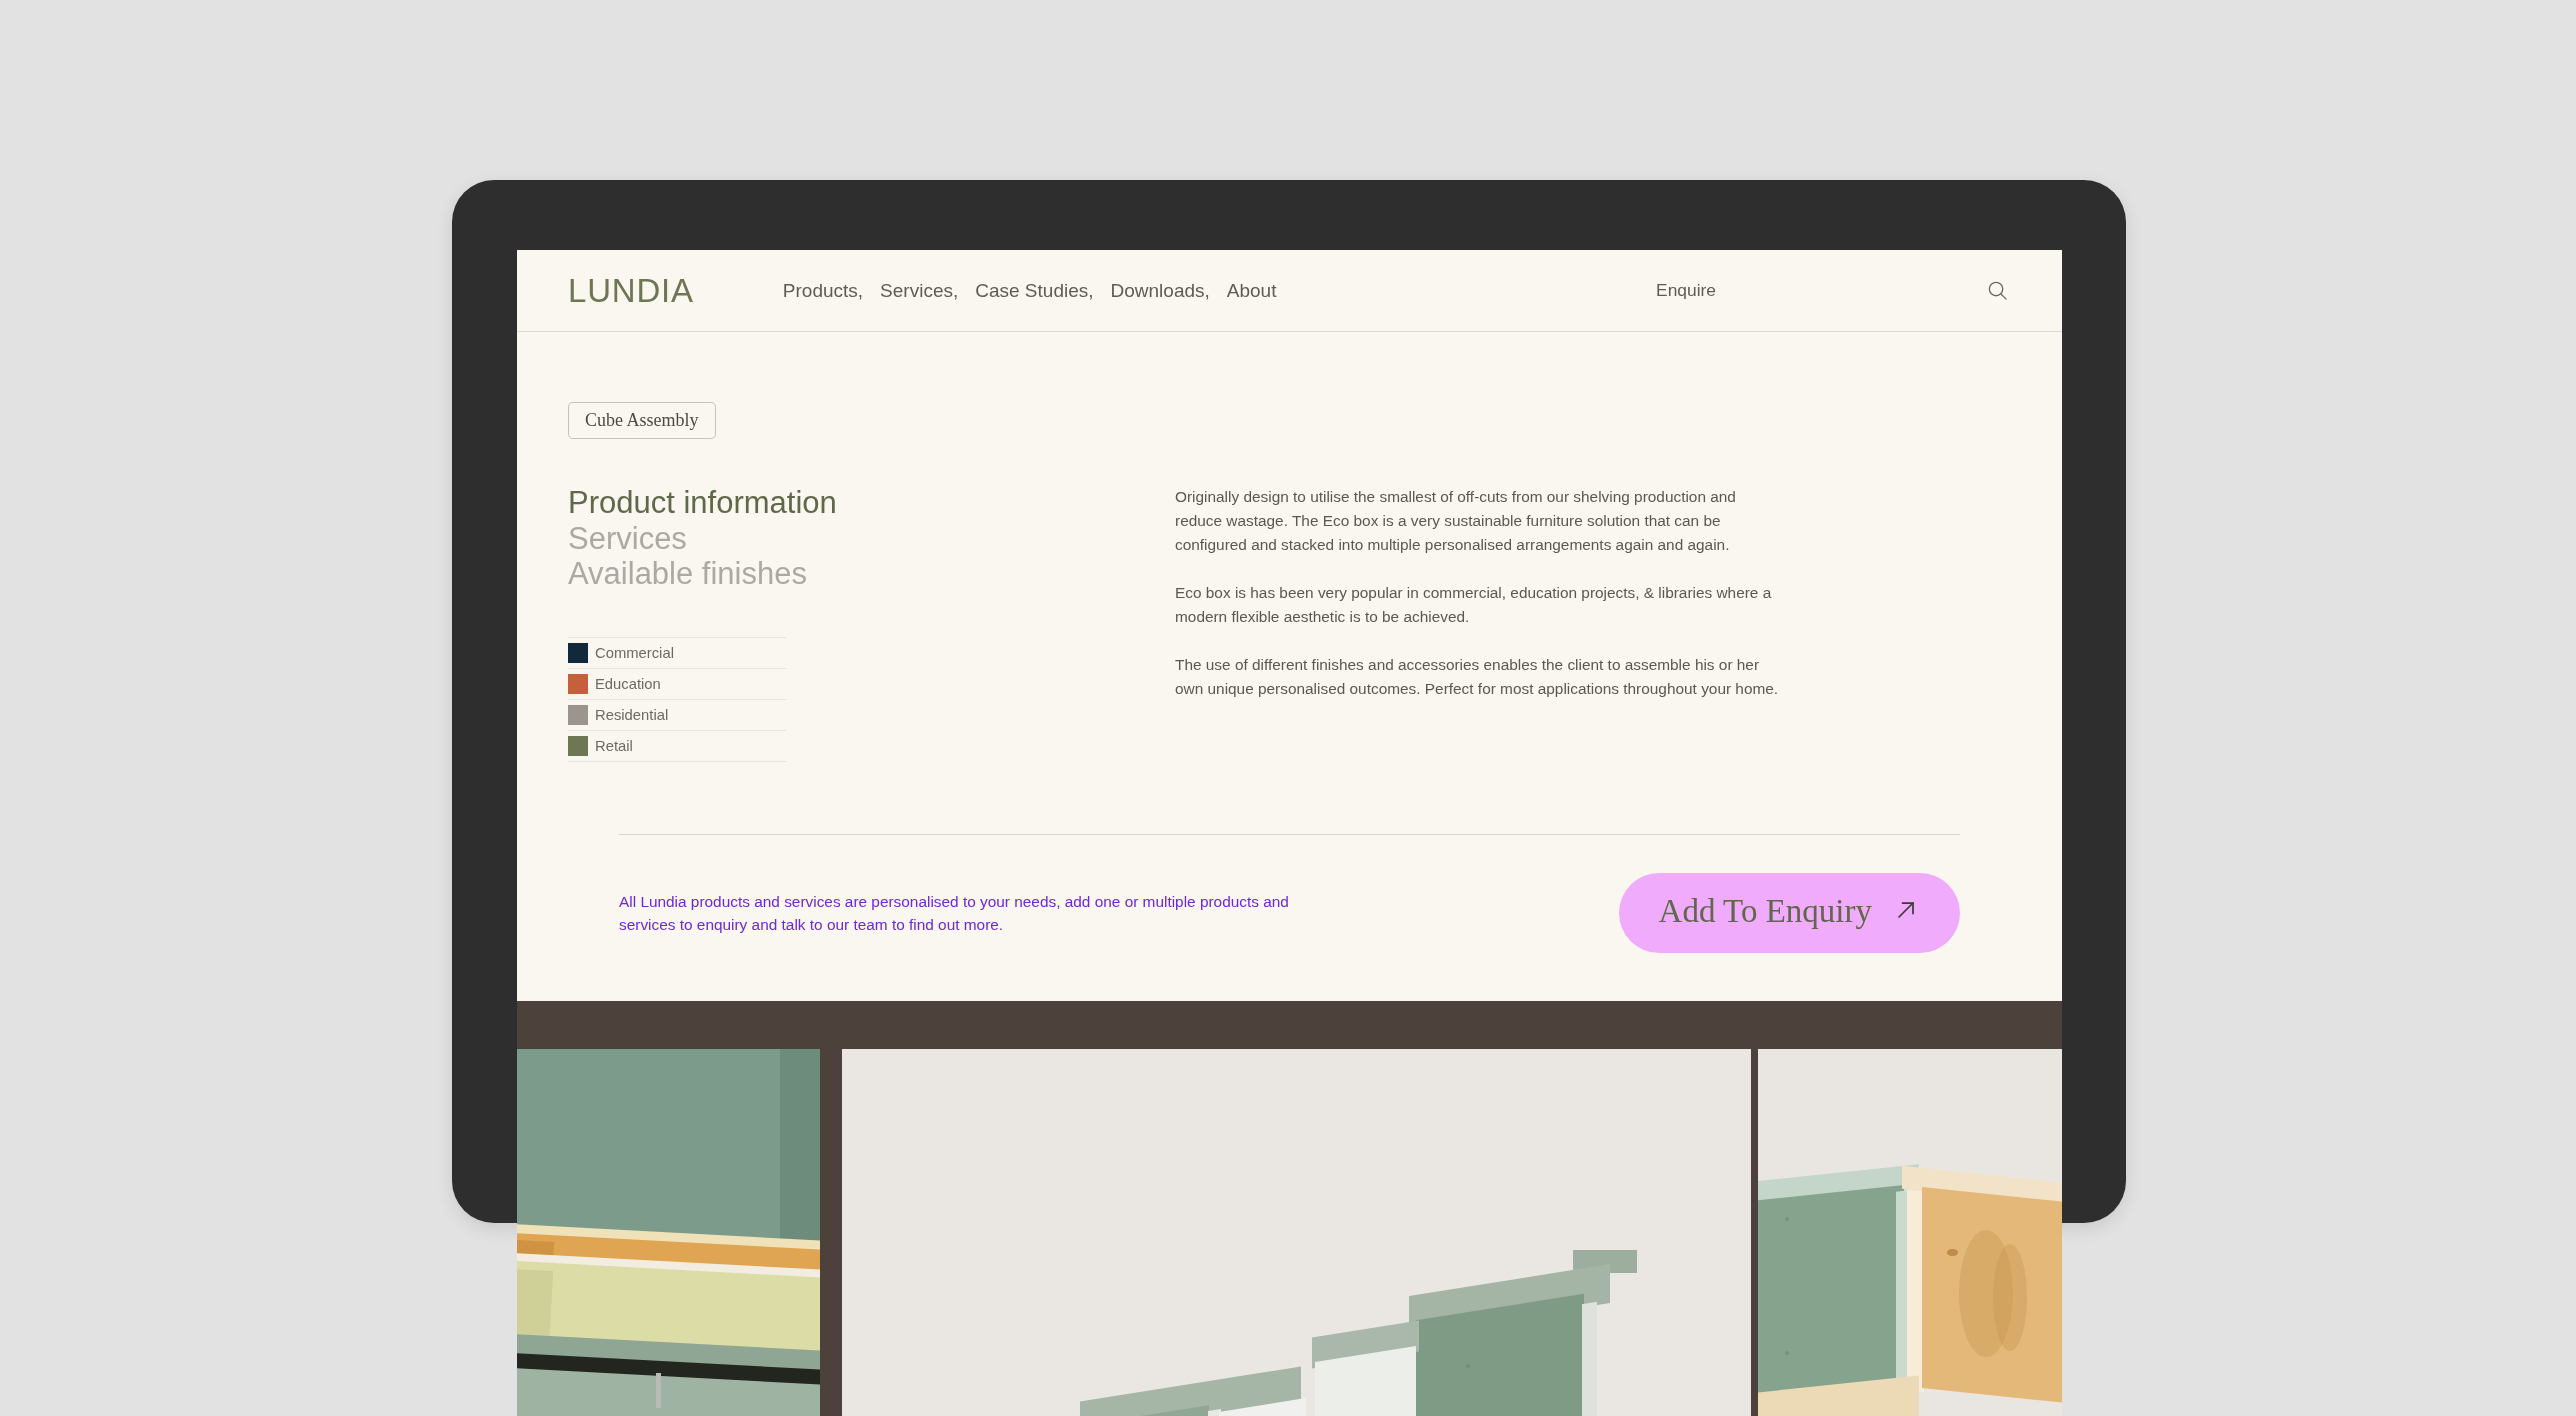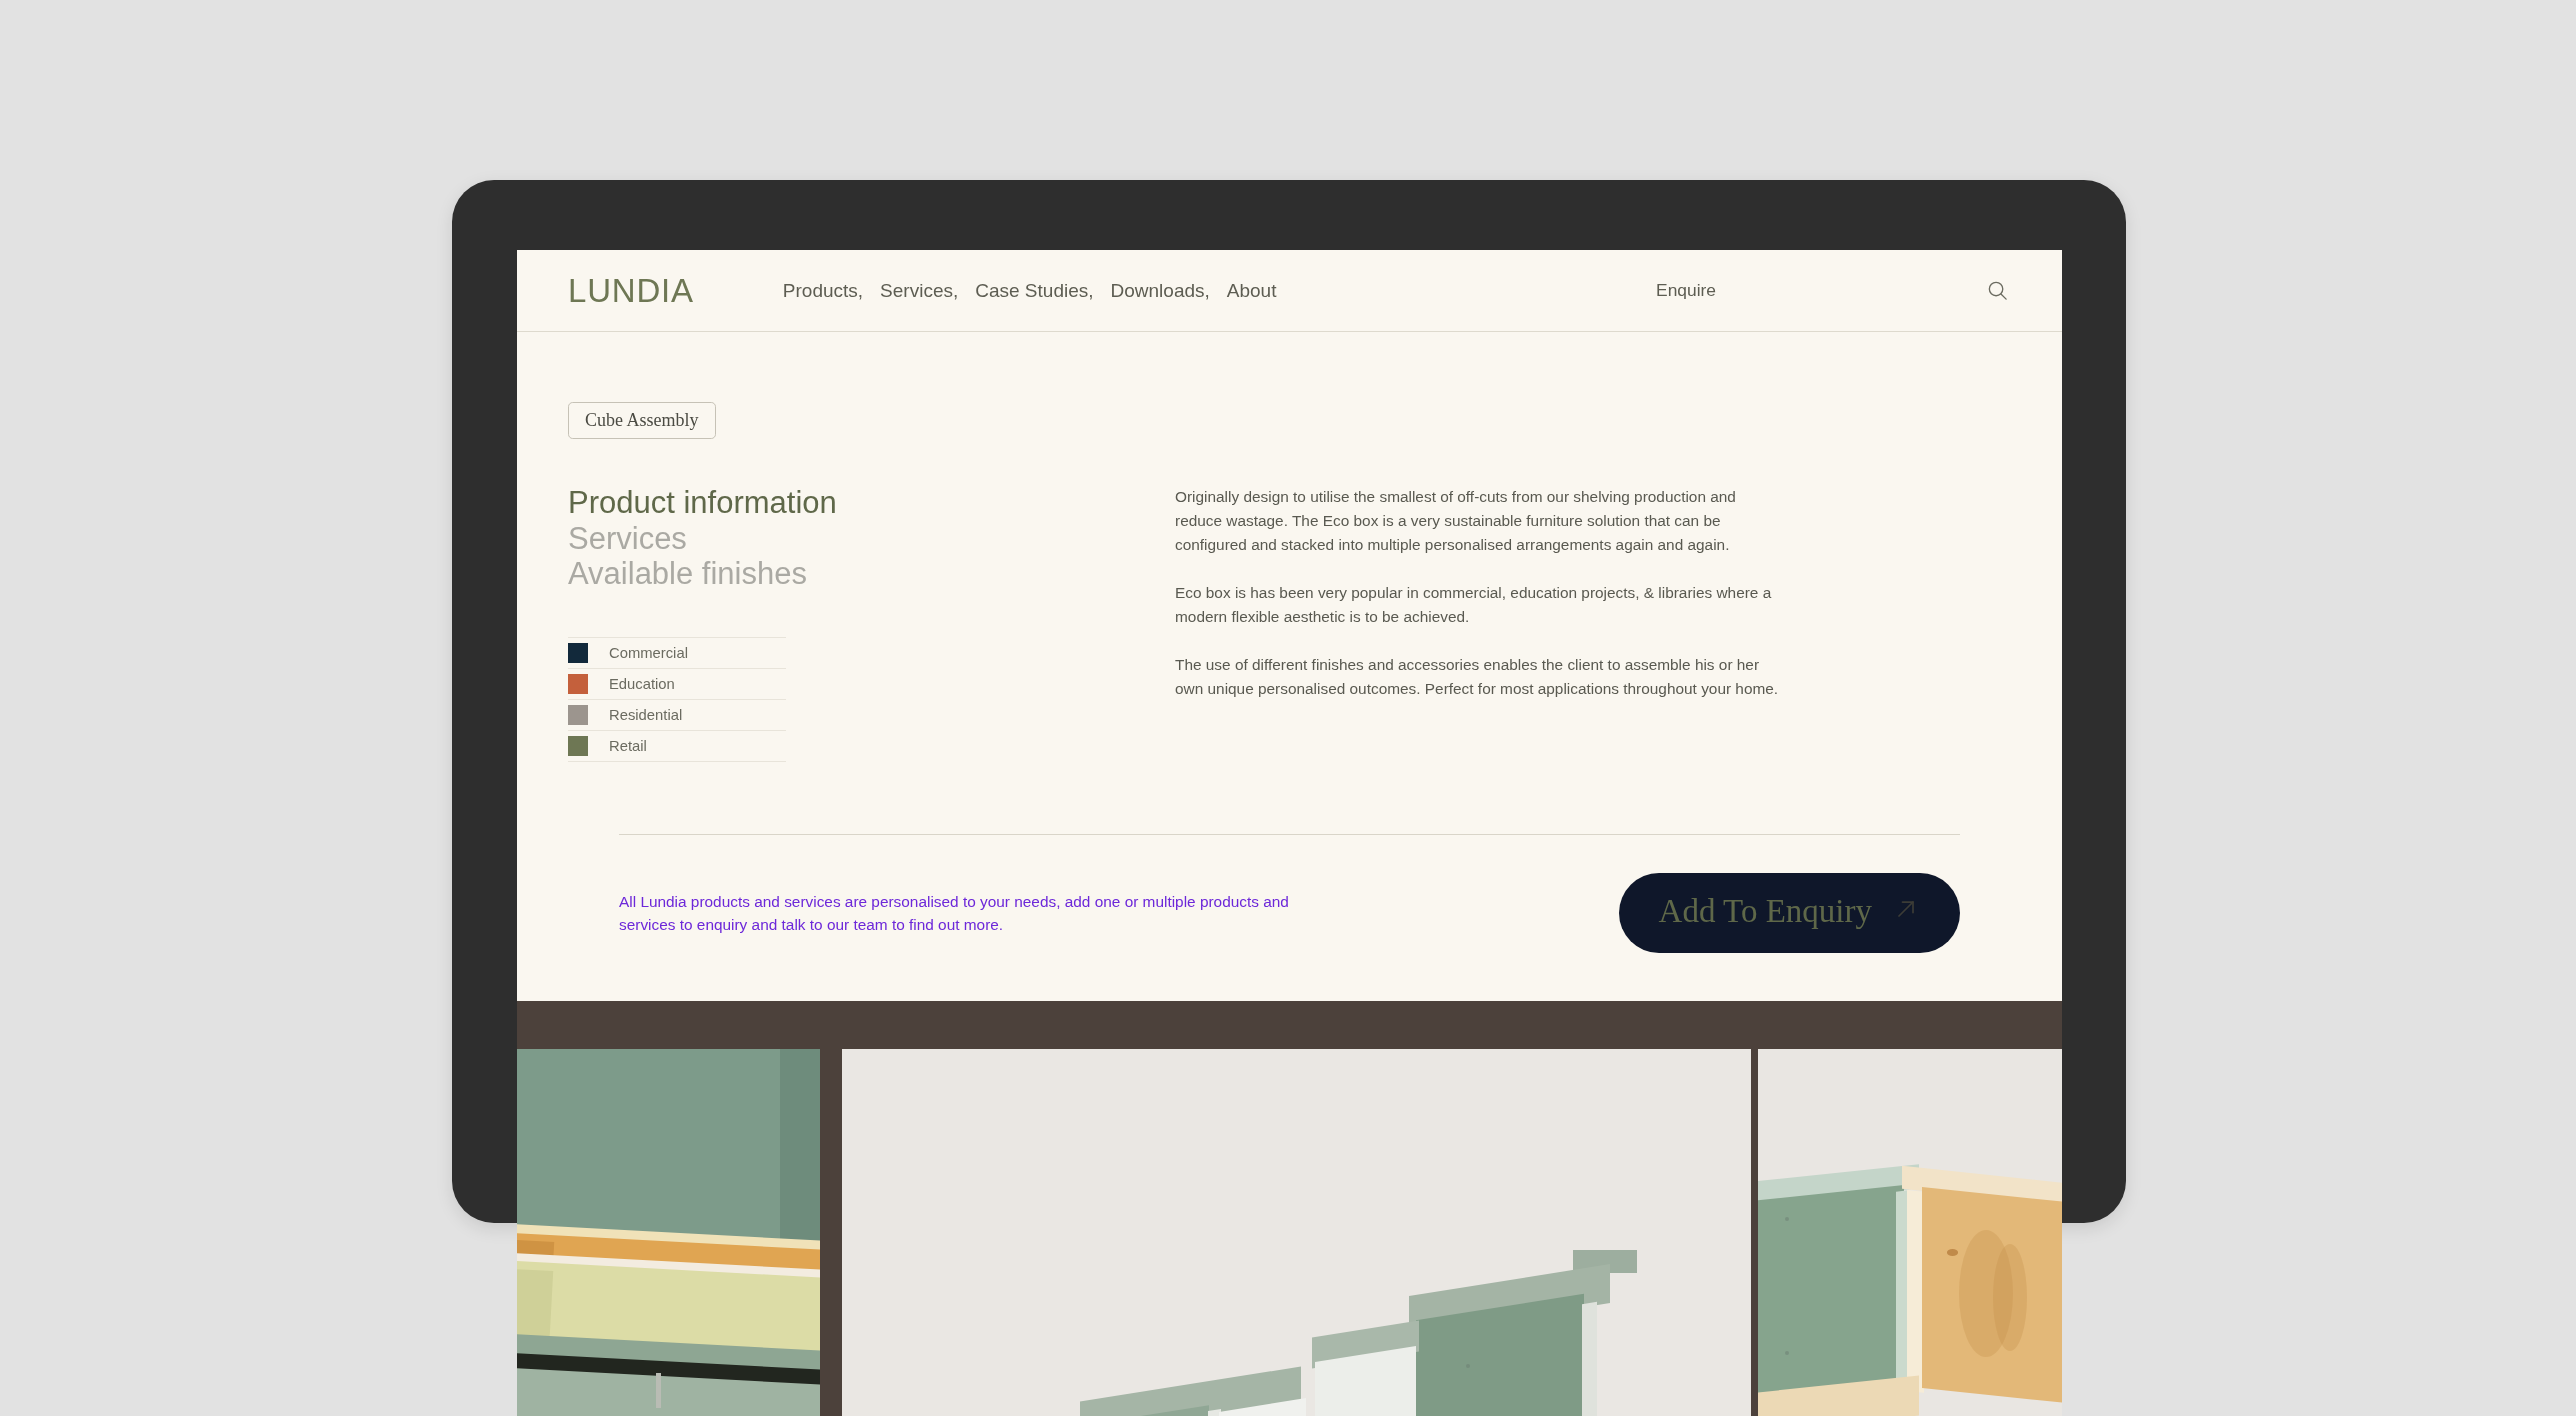--- a/index.html
+++ b/index.html
@@ -136,21 +136,21 @@
   
   #swatch-list {
     margin-top: 46px;
     width: 218px;
     border-top: 1.3px solid #e8e4da;
   }
 
   .swatch-row {
     display: flex;
     align-items: center;
-    gap: 21px;
+    gap: 7px;
     height: 31px;
     border-bottom: 1.3px solid #e8e4da;
     cursor: pointer;
   }
 
   .swatch-chip {
     width: 20px;
     height: 20px;
     flex: none;
   }
@@ -186,22 +186,23 @@
   #footer-note {
     font-size: 15.4px;
     line-height: 1.52;
     color: #6d28d9;
     width: 678px;
   }
 
   #add-to-enquiry-button {
     margin-left: auto;
     display: flex;
+    align-items: center;
     gap: 20px;
-    background: #0f172a;
+    background: #f0abfc;
     border: none;
     border-radius: 42px;
     padding: 22px 40px 25px;
     cursor: pointer;
   }
 
   #add-to-enquiry-label {
     font-family: "Liberation Serif", serif;
     font-size: 33px;
     color: #5f6849;

